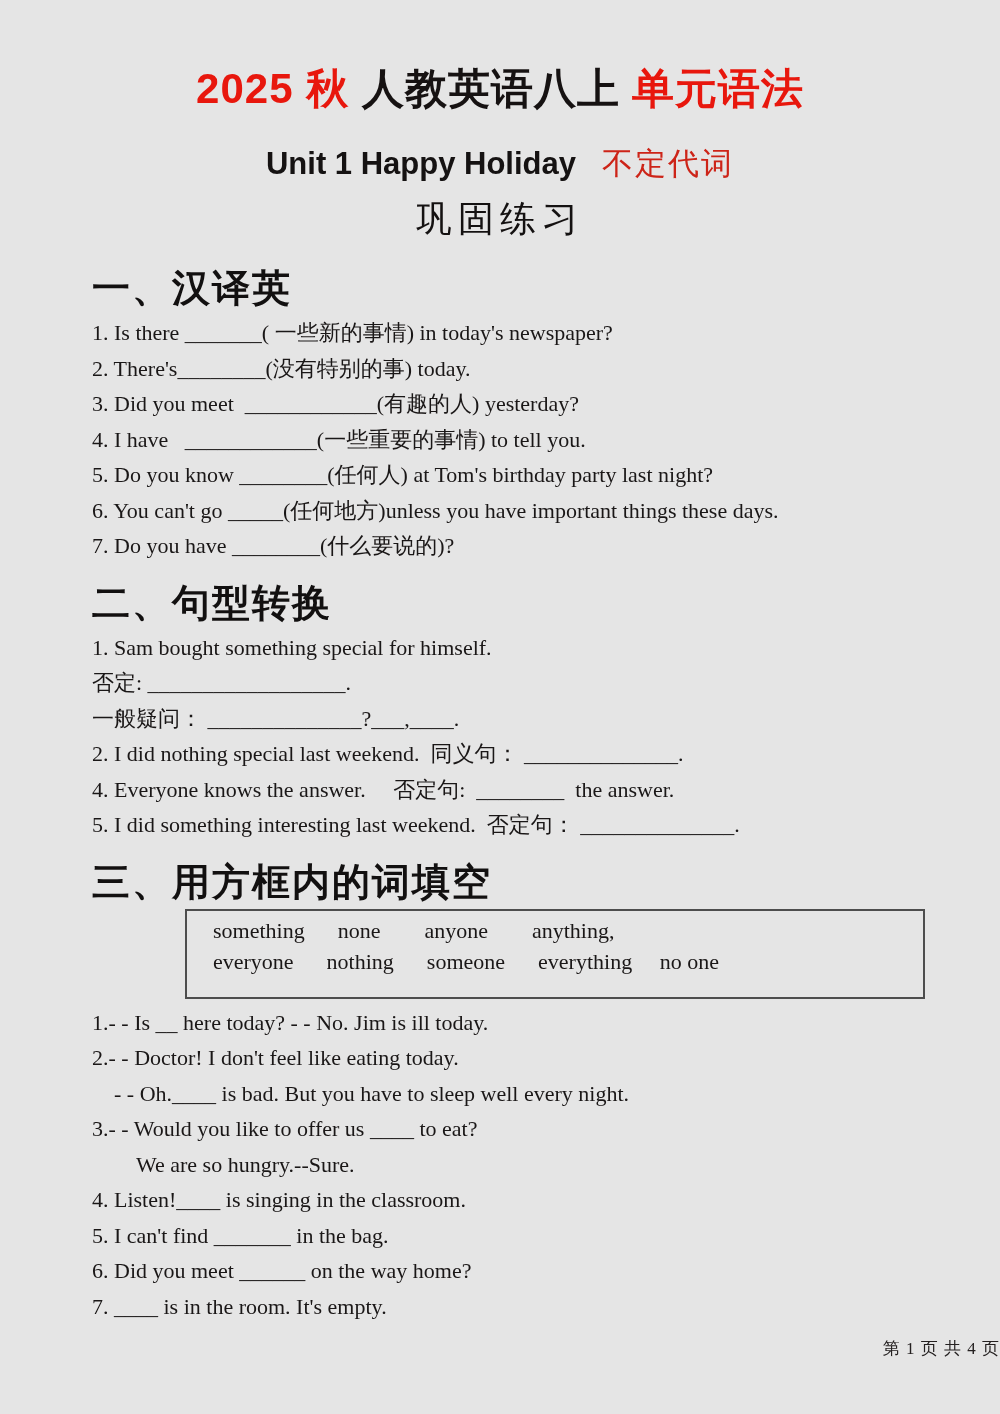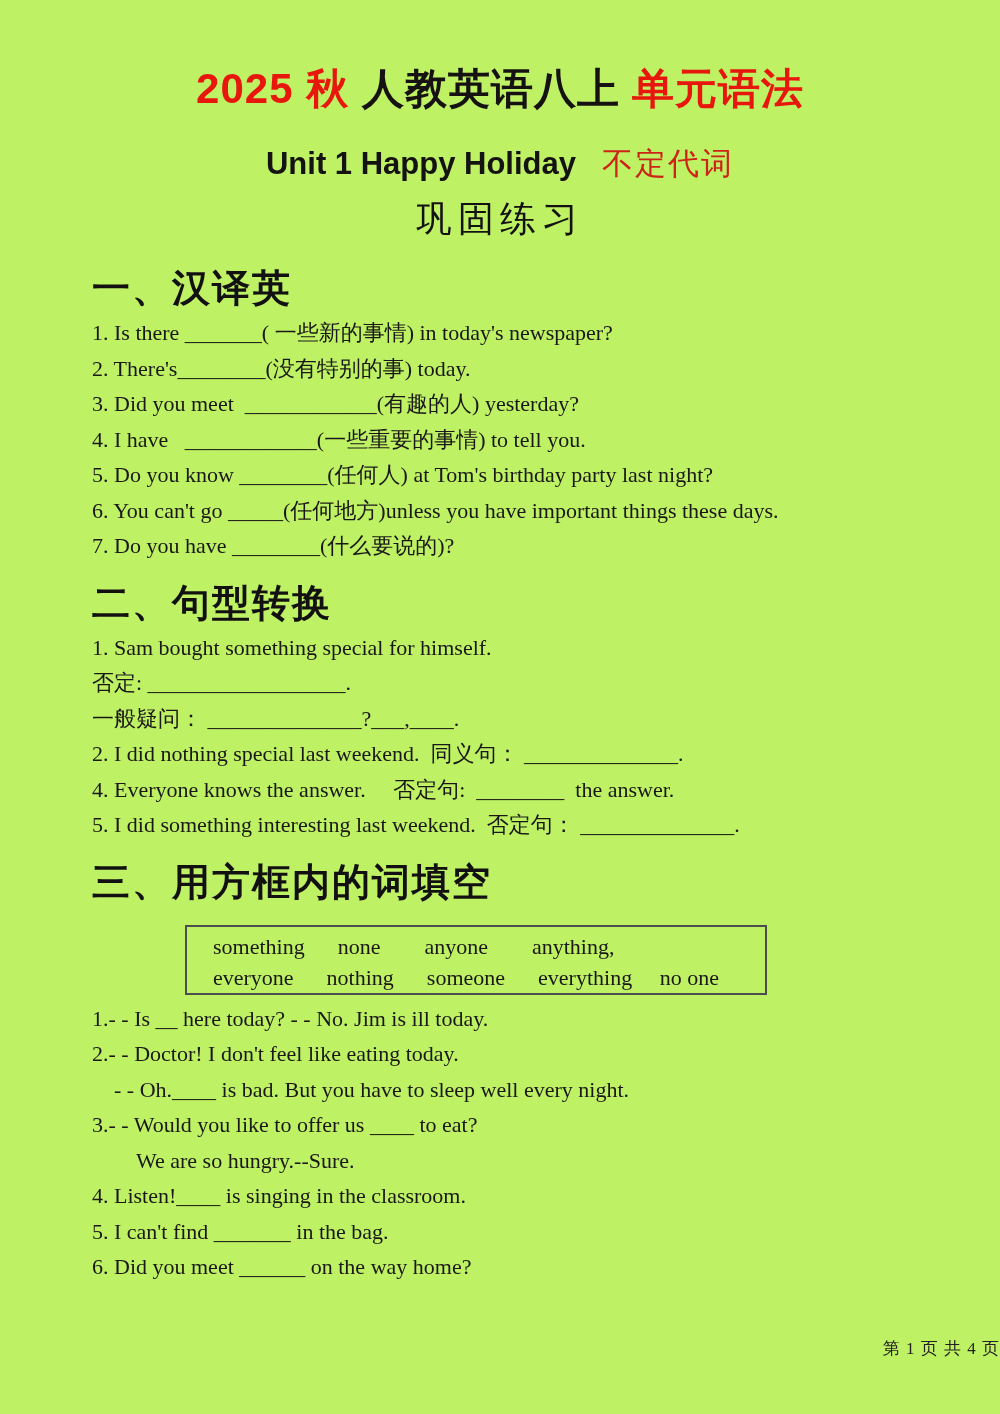--- a/index.html
+++ b/index.html
@@ -1,20 +1,20 @@
 <!DOCTYPE html>
 <html style="--title-red: #e8170d; --subtitle-red: #cd2418;"><head>
 <meta charset="utf-8">
 <style>
   html, body { margin: 0; padding: 0; background: #ffffff; }
   .page {
     position: relative;
     width: 1000px;
     height: 1414px;
-    background: #bef264;
+    background: #e5e5e5;
     overflow: hidden;
     font-family: "Liberation Serif", serif;
     color: #141111;
   }
   .header { text-align: center; padding-top: 64px; }
   .main-title {
     margin: 0;
     font-family: "Liberation Sans", sans-serif;
     font-weight: bold;
     font-size: 42px;
@@ -44,23 +44,23 @@
   .item {
     margin: 0;
     font-size: 22px;
     line-height: 35.5px;
     white-space: pre-wrap;
     color: #1a1717;
   }
   .word-box {
     box-sizing: border-box;
     border: 2px solid #4d4d4d;
-    margin: 20px 0 6px 93px;
-    width: 582px;
-    padding: 4px 10px 0 26px;
+    margin: 4px 0 6px 93px;
+    width: 740px;
+    padding: 4px 10px 20px 26px;
   }
   .box-row { font-size: 22px; line-height: 31px; white-space: pre; color: #1a1717; }
   .footer {
     position: absolute;
     left: 0; right: 0;
     bottom: 54px;
     text-align: right;
     font-size: 17px;
     letter-spacing: 1px;
     color: #242020;
@@ -109,20 +109,21 @@
         <div class="box-row">everyone      nothing      someone      everything     no one</div>
       </div>
       <p class="item">1.- - Is __ here today? - - No. Jim is ill today.</p>
       <p class="item">2.- - Doctor! I don't feel like eating today.</p>
       <p class="item">    - - Oh.____ is bad. But you have to sleep well every night.</p>
       <p class="item">3.- - Would you like to offer us ____ to eat?</p>
       <p class="item">        We are so hungry.--Sure.</p>
       <p class="item">4. Listen!____ is singing in the classroom.</p>
       <p class="item">5. I can't find _______ in the bag.</p>
       <p class="item">6. Did you meet ______ on the way home?</p>
+      <p class="item">7. ____ is in the room. It's empty.</p>
     </section>
 
   </main>
 
   <footer class="footer">
     <span>第 1 页 共 4 页</span>
   </footer>
 
 </div>
 

